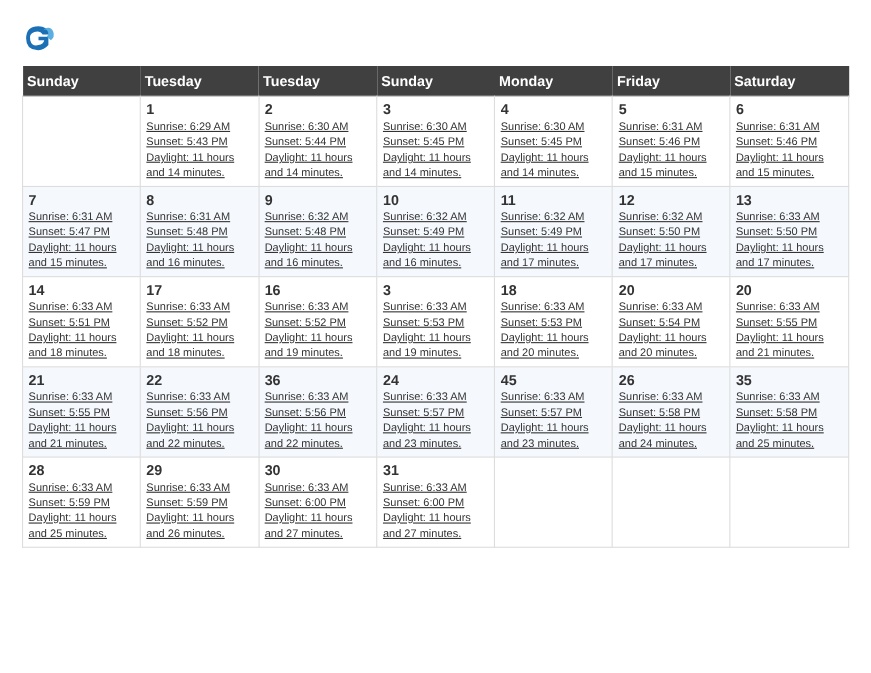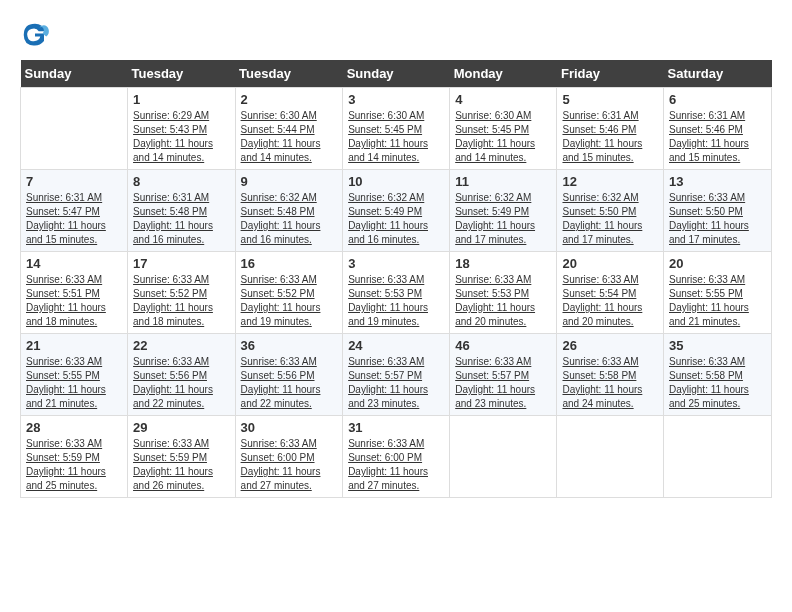--- a/index.html
+++ b/index.html
@@ -216,21 +216,21 @@
         </td>
         <td>
           <div class="day-number">36</div>
           <div class="day-info">Sunrise: 6:33 AM<br>Sunset: 5:56 PM<br>Daylight: 11 hours and 22 minutes.</div>
         </td>
         <td>
           <div class="day-number">24</div>
           <div class="day-info">Sunrise: 6:33 AM<br>Sunset: 5:57 PM<br>Daylight: 11 hours and 23 minutes.</div>
         </td>
         <td>
-          <div class="day-number">46</div>
+          <div class="day-number">45</div>
           <div class="day-info">Sunrise: 6:33 AM<br>Sunset: 5:57 PM<br>Daylight: 11 hours and 23 minutes.</div>
         </td>
         <td>
           <div class="day-number">26</div>
           <div class="day-info">Sunrise: 6:33 AM<br>Sunset: 5:58 PM<br>Daylight: 11 hours and 24 minutes.</div>
         </td>
         <td>
           <div class="day-number">35</div>
           <div class="day-info">Sunrise: 6:33 AM<br>Sunset: 5:58 PM<br>Daylight: 11 hours and 25 minutes.</div>
         </td>

